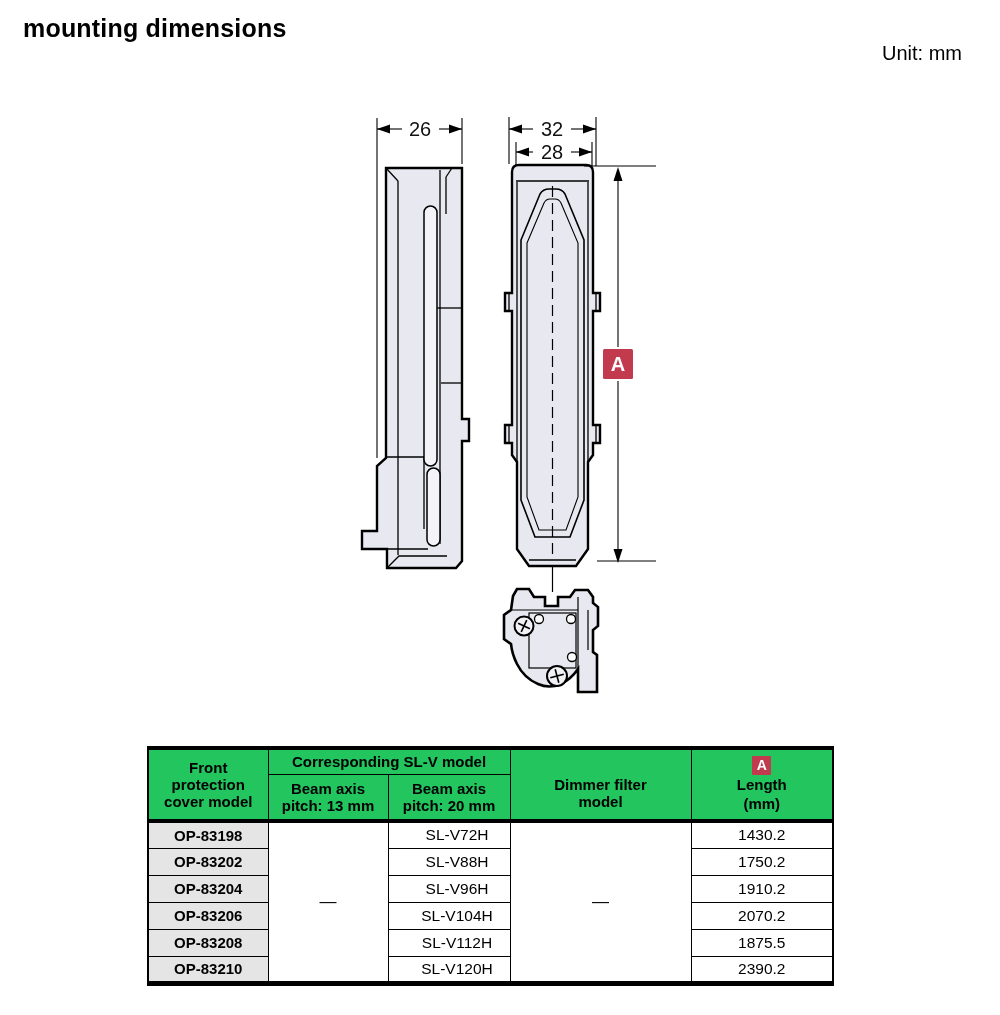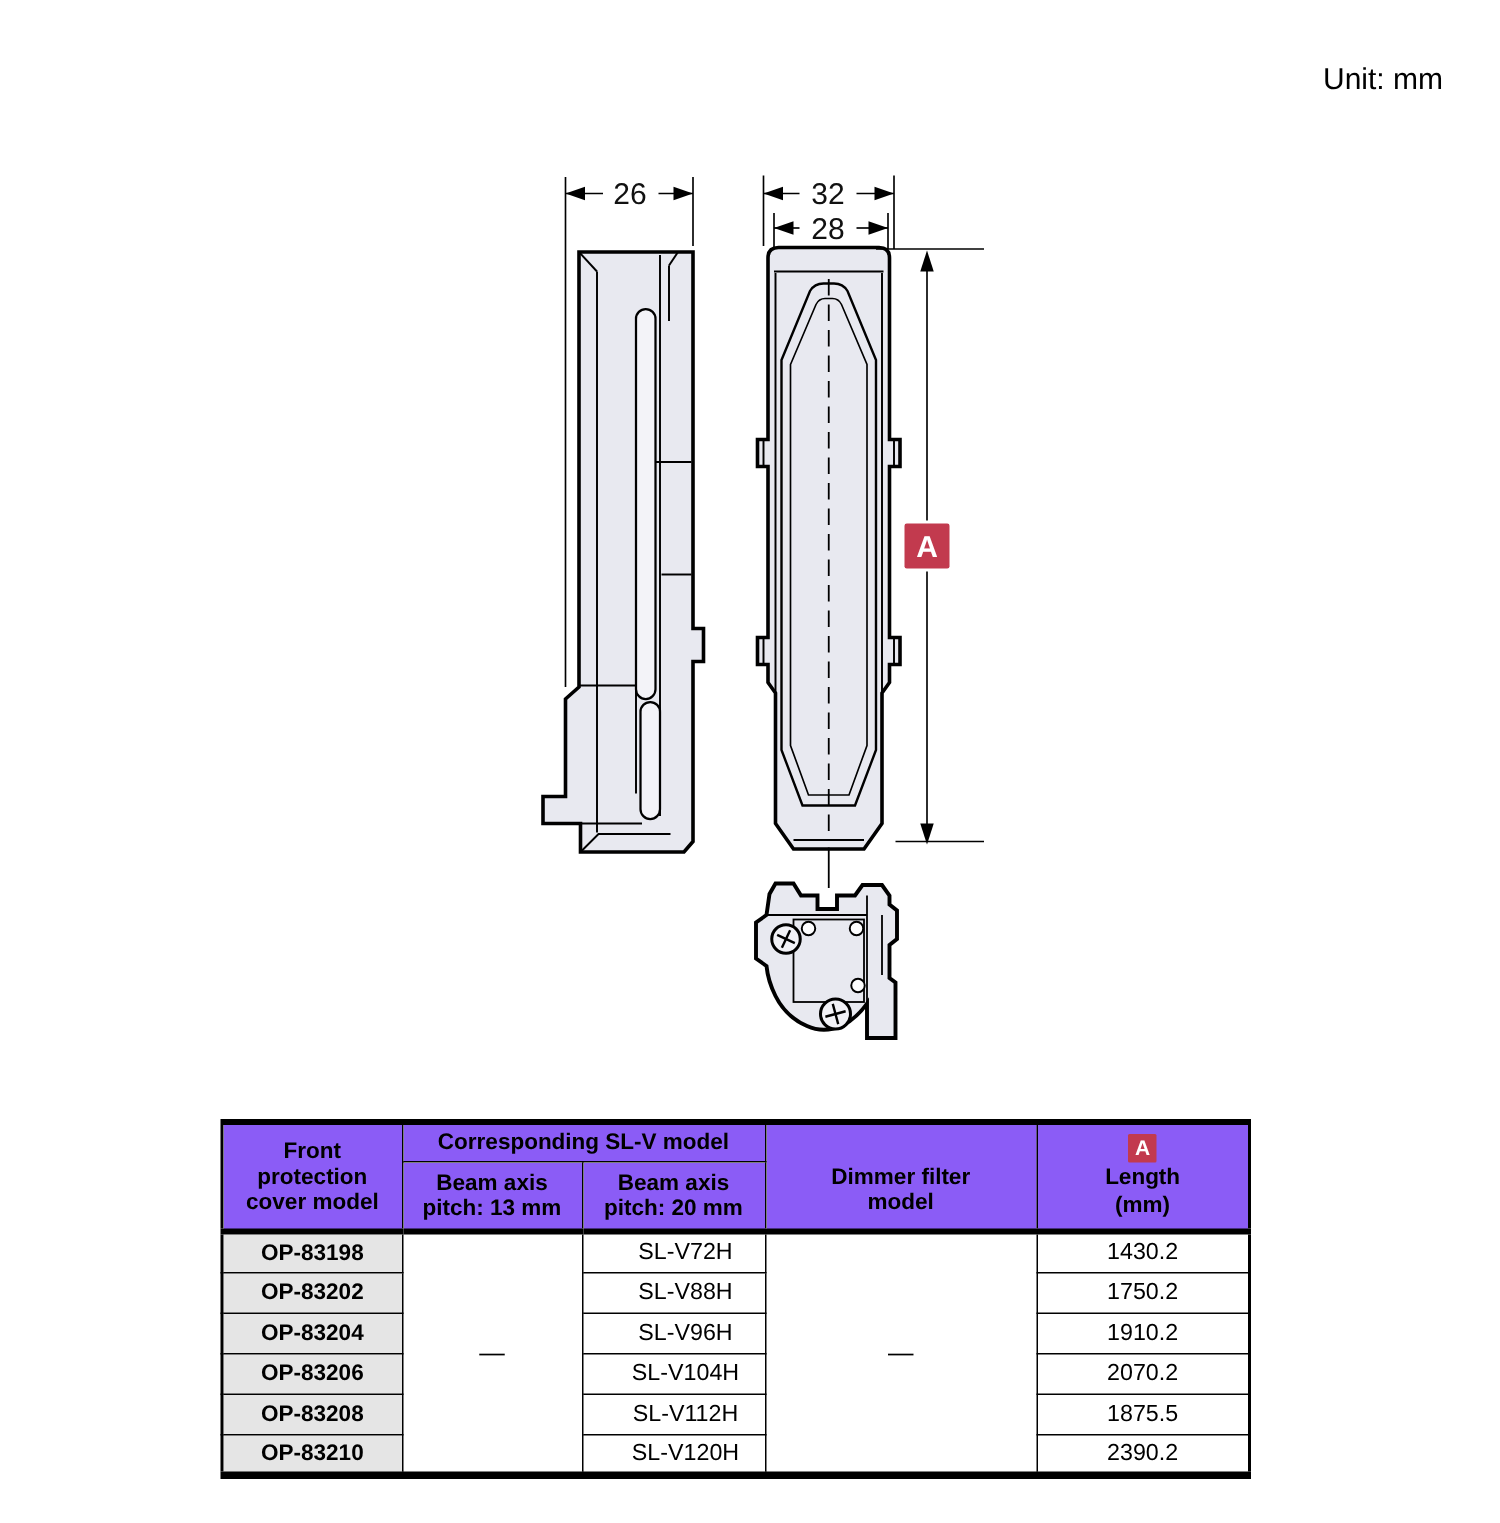--- a/index.html
+++ b/index.html
@@ -26,21 +26,21 @@
     border-collapse:collapse;table-layout:fixed;
     border-left:2px solid #000;border-right:2px solid #000;
     border-top:4px solid #000;border-bottom:5px solid #000;
     font-size:15px;
   }
   table.spec th,table.spec td{
     border:1.5px solid #000;padding:0 4px;text-align:center;vertical-align:middle;
     overflow:hidden;
   }
   table.spec thead th{
-    background:#8b5cf6;font-weight:bold;line-height:17px;
+    background:#22c55e;font-weight:bold;line-height:17px;
   }
   table.spec thead tr.group-row{height:26px;}
   table.spec thead tr.sub-row{height:47px;}
   table.spec thead tr.sub-row th,
   table.spec thead th[rowspan]{border-bottom:4px solid #000;}
   table.spec tbody tr{height:27px;}
   table.spec tbody td{font-size:15.5px;}
   td.model-cell{background:#e5e5e5;font-weight:bold;font-size:15px !important;}
   td.slv-cell{text-align:left;padding-left:20px !important;}
   td.dash-cell{font-size:17px !important;}
@@ -49,20 +49,21 @@
   .a-badge{
     display:inline-block;width:19px;height:19px;line-height:19px;
     background:#c23a4e;color:#fff;font-weight:bold;font-size:14px;
     text-align:center;border-radius:1px;
   }
 </style>
 </head>
 <body>
 
 <div class="page-title">
+  <div class="line2">mounting dimensions</div>
 </div>
 <div class="unit-label">Unit: mm</div>
 
 <svg style="position:absolute;left:0;top:0;" width="1000" height="720" viewBox="0 0 1000 720">
 
   <g stroke="#000" fill="none">
     <path d="M 386,168 H 462 V 419 H 469 V 441 H 462 V 561 L 456,568 H 387 V 549 H 362 V 531 H 377 V 466 L 386,458 Z" fill="#e8e9f0" stroke-width="2.4" stroke-linejoin="miter"></path>
     <g stroke-width="1.3">
       <path d="M 386,168 L 398,181"></path>
       <path d="M 398,181 V 555"></path>

